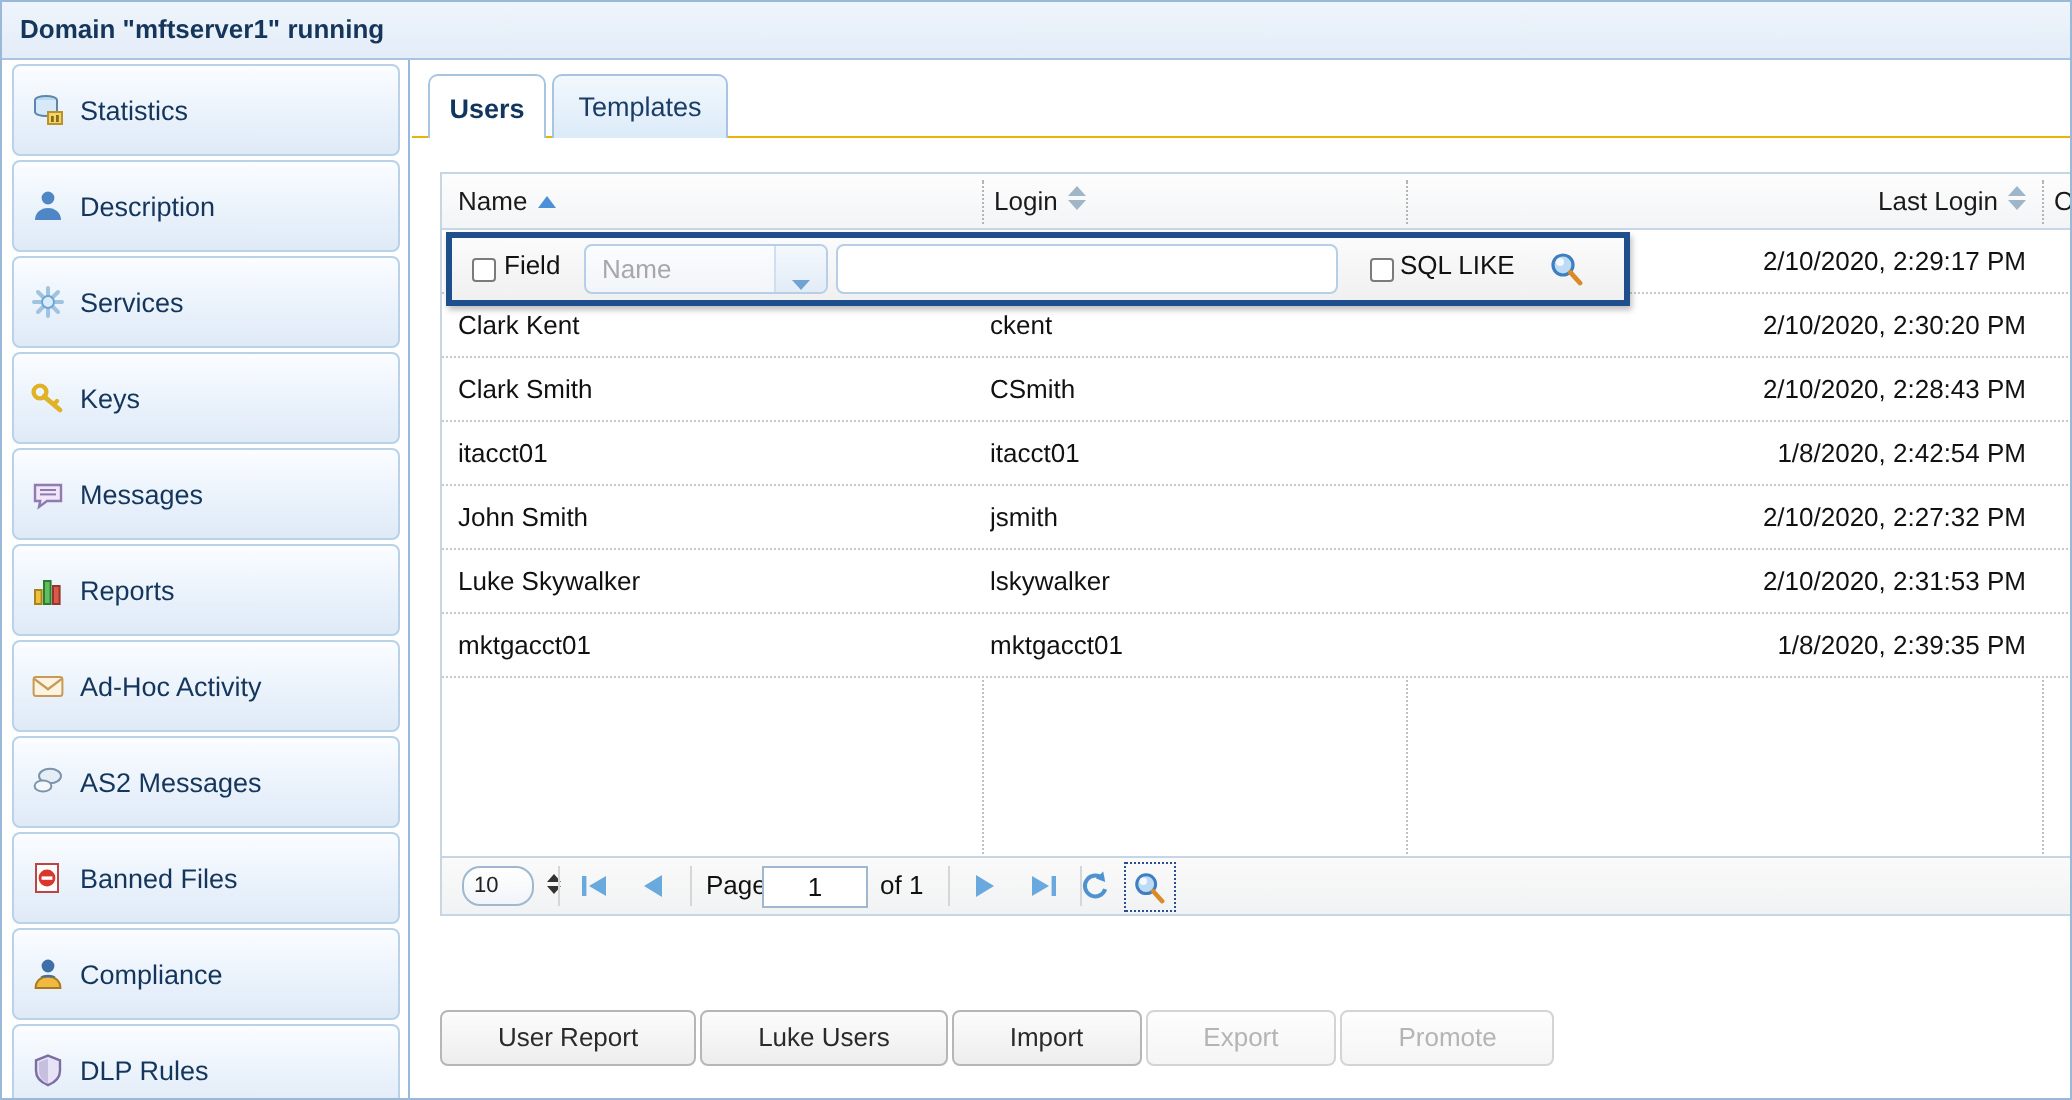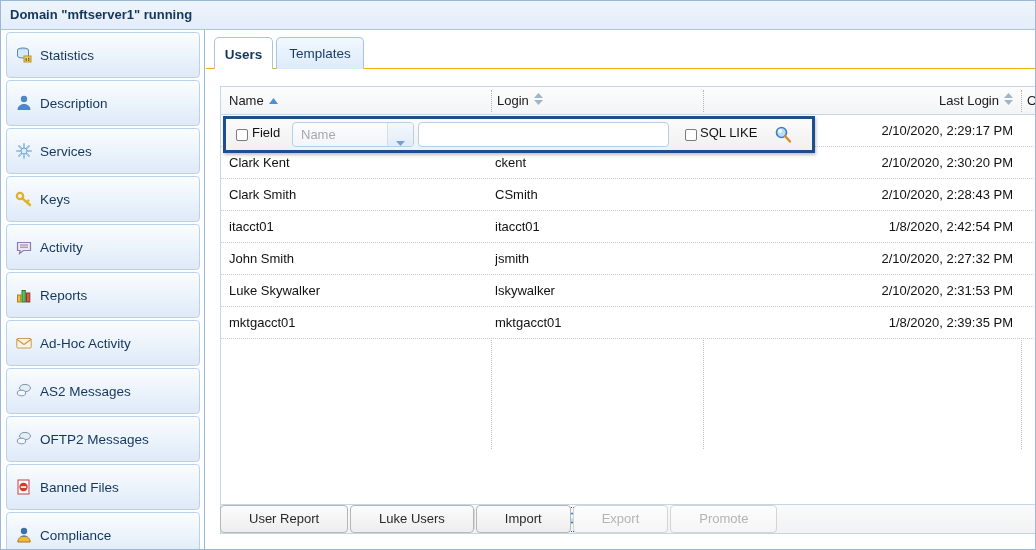--- a/index.html
+++ b/index.html
@@ -96,21 +96,21 @@
 
   
   .content {
     position: absolute; left: 205px; top: 68px;
     width: 831px; height: 482px;
     background: #ffffff;
     box-sizing: border-box;
   }
   .grid-panel {
     position: absolute; left: 14px; top: 17px;
-    width: 817px; height: 448px;
+    width: 817px; height: 372px;
     border: 1px solid #c7d6e4;
     border-right: none;
     background: #ffffff;
     box-sizing: border-box;
     overflow: hidden;
   }
 
   
   .grid-head {
     position: absolute; left: 0; top: 0;
@@ -359,21 +359,21 @@
           <span class="lbl">Keys</span>
         </div>
         <div class="side-item">
           <span class="ico"><svg width="18" height="18" viewBox="0 0 18 18">
               <path d="M2.5 4.5h13v8h-7l-4 3 .6-3h-2.6z" fill="#efe6f7" stroke="#8f7bb0" stroke-width="1.2"></path>
               <g stroke="#8f7bb0" stroke-width="1">
                 <line x1="5" y1="7" x2="13" y2="7"></line>
                 <line x1="5" y1="9.2" x2="13" y2="9.2"></line>
               </g>
             </svg></span>
-          <span class="lbl">Activity</span>
+          <span class="lbl">Messages</span>
         </div>
         <div class="side-item">
           <span class="ico"><svg width="18" height="18" viewBox="0 0 18 18">
               <rect x="2.5" y="9" width="3.3" height="7" fill="#f0c03a" stroke="#a8841d"></rect>
               <rect x="7" y="4.5" width="3.3" height="11.5" fill="#5fbf5f" stroke="#2e7a2e"></rect>
               <rect x="11.5" y="7" width="3.3" height="9" fill="#d85a4a" stroke="#953629"></rect>
             </svg></span>
           <span class="lbl">Reports</span>
         </div>
         <div class="side-item">
@@ -383,28 +383,20 @@
             </svg></span>
           <span class="lbl">Ad-Hoc Activity</span>
         </div>
         <div class="side-item">
           <span class="ico"><svg width="18" height="18" viewBox="0 0 18 18">
               <ellipse cx="10" cy="6" rx="5.5" ry="3.6" fill="#e5eef6" stroke="#7c94ab"></ellipse>
               <path d="M7 9 L5.4 12 L8.6 10.2z" fill="#e5eef6" stroke="#7c94ab"></path>
               <ellipse cx="6.5" cy="11" rx="4.2" ry="2.8" fill="#f4f8fb" stroke="#7c94ab"></ellipse>
             </svg></span>
           <span class="lbl">AS2 Messages</span>
-        </div>
-        <div class="side-item">
-          <span class="ico"><svg width="18" height="18" viewBox="0 0 18 18">
-              <ellipse cx="10" cy="6" rx="5.5" ry="3.6" fill="#e5eef6" stroke="#7c94ab"></ellipse>
-              <path d="M7 9 L5.4 12 L8.6 10.2z" fill="#e5eef6" stroke="#7c94ab"></path>
-              <ellipse cx="6.5" cy="11" rx="4.2" ry="2.8" fill="#f4f8fb" stroke="#7c94ab"></ellipse>
-            </svg></span>
-          <span class="lbl">OFTP2 Messages</span>
         </div>
         <div class="side-item">
           <span class="ico"><svg width="18" height="18" viewBox="0 0 18 18">
               <rect x="3" y="2" width="11" height="14" fill="#fdfdfd" stroke="#b44"></rect>
               <circle cx="8.5" cy="9" r="4.2" fill="#d9372c"></circle>
               <rect x="5.8" y="8.2" width="5.4" height="1.7" fill="#fff"></rect>
             </svg></span>
           <span class="lbl">Banned Files</span>
         </div>
         <div class="side-item">

